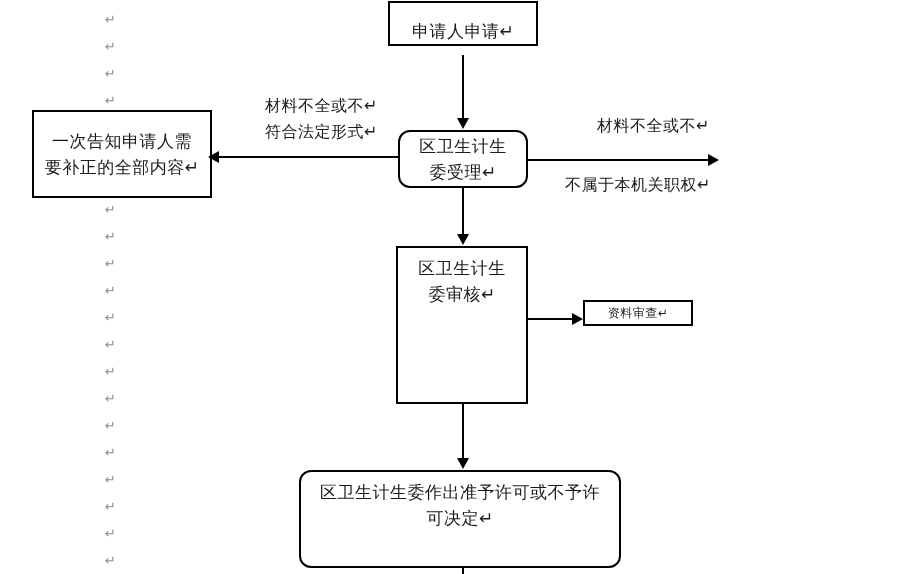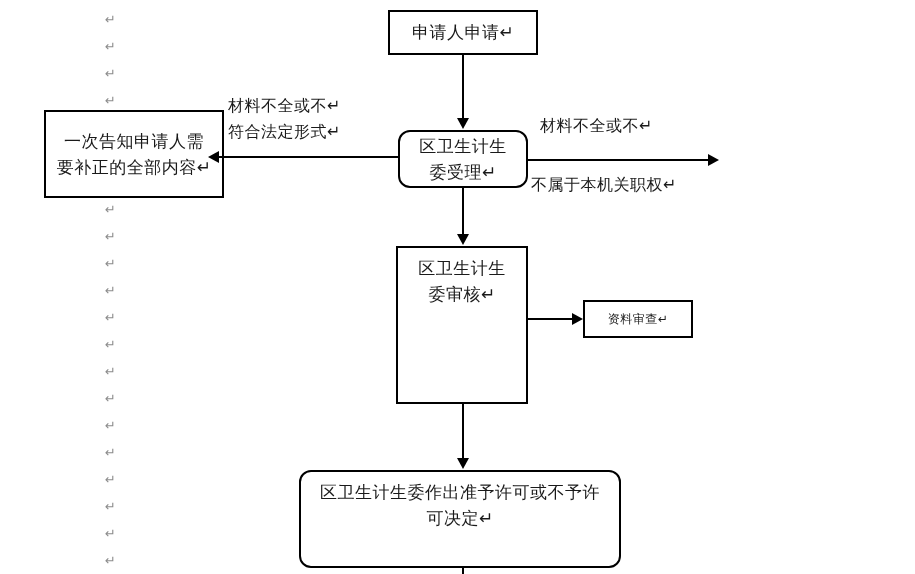--- a/index.html
+++ b/index.html
@@ -37,26 +37,26 @@
   .node.top-text {
     align-items: flex-start;
     padding-top: 7px;
   }
   .node.mid-text {
     align-items: center;
   }
   .rounded { border-radius: 12px; }
 
   
-  #node-applicant   { left: 388px; top: 10px;  width: 150px; height: 45px;  font-size: 17px; }
+  #node-applicant   { left: 388px; top: 1px;  width: 150px; height: 45px;  font-size: 17px; align-items: flex-end; }
   #node-accept      { left: 398px; top: 130px; width: 130px; height: 58px;  font-size: 17px; }
-  #node-notify      { left: 32px;  top: 110px; width: 180px; height: 88px;  font-size: 17px; margin-left: 12px; }
+  #node-notify      { left: 32px;  top: 110px; width: 180px; height: 88px;  font-size: 17px; }
   #node-reject      { left: 719px; top: 130px; width: 150px; height: 72px;  font-size: 17px; }
   #node-review      { left: 396px; top: 246px; width: 132px; height: 158px; font-size: 17px; }
-  #node-docs        { left: 583px; top: 300px; width: 110px; height: 38px;  font-size: 12px; }
+  #node-docs        { left: 583px; top: 300px; width: 110px; height: 26px;  font-size: 12px; }
   #node-decision    { left: 299px; top: 470px; width: 322px; height: 98px;  font-size: 17px; border-radius: 12px; }
 
   
   .line-v, .line-h {
     position: absolute;
     background: #000000;
   }
   .line-v { width: 2px; }
   .line-h { height: 2px; }
 
@@ -81,21 +81,21 @@
     border-left: 11px solid #000000;
   }
 
   
   .edge-label {
     position: absolute;
     color: #1a1a1a;
     font-size: 16px;
     line-height: 1.6;
     white-space: pre-line;
-    text-align: left;
+    text-align: right;
     letter-spacing: 0.5px;
   }
   #label-incomplete   { left: 228px; top: 93px;  width: 150px; }
   #label-not-eligible { left: 540px; top: 113px; width: 170px; }
   #label-not-juris    { left: 531px; top: 172px; width: 180px; }
 
   
   .pilcrow {
     position: absolute;
     color: #8c8c8c;

